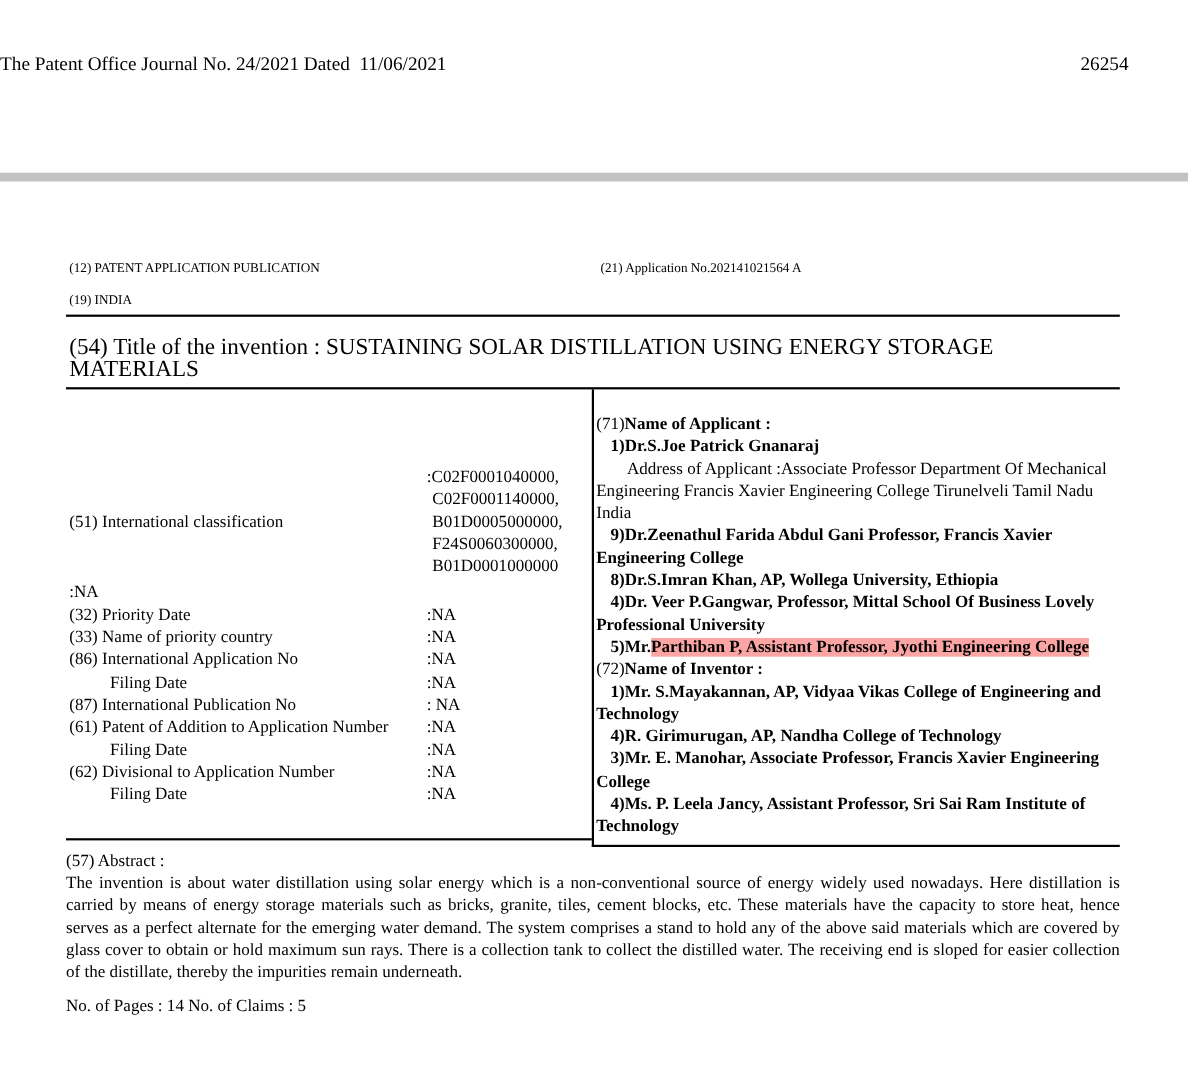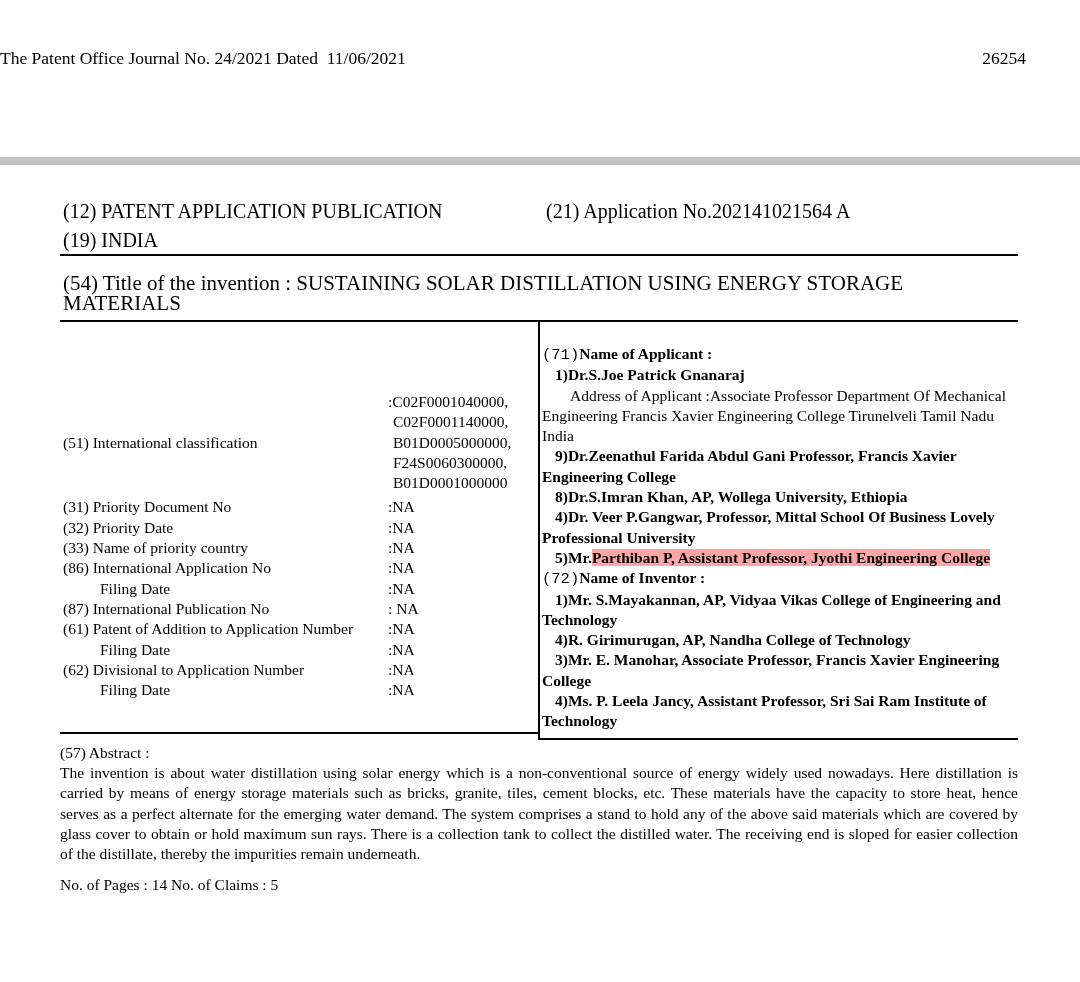--- a/index.html
+++ b/index.html
@@ -10,21 +10,21 @@
     overflow: hidden;
   }
   .header { position: relative; padding-top: 48px; text-align: left; font-size: 17.5px; line-height: 21px; }
   .header .journal { white-space: pre; }
   .header .pagenum { position: absolute; right: 54px; top: 48px; }
 
   .graybar { margin-top: 88px; height: 8px; background: #c2c2c2; width: 1080px; }
 
   .content { margin-left: 60px; width: 958px; }
 
-  .biblio { margin-top: 32px; font-size: 20px; }
+  .biblio { margin-top: 64px; font-size: 12px; }
   .biblio-row { display: grid; grid-template-columns: 483px 1fr; line-height: 28.5px; }
   .biblio-row .cell { padding-left: 3px; }
 
   .title-row {
     border-top: 2px solid #000; border-bottom: 2px solid #000;
     padding: 17px 0 7px 3px; font-size: 21px; line-height: 20px;
   }
 
   .main { position: relative; display: flex; }
   .main .vline { position: absolute; left: 478px; top: 0; bottom: 0; width: 2px; background: #000; }
@@ -37,21 +37,21 @@
   .class-row .f-label { display: flex; align-items: center; }
   .class-values .code-line { padding-left: 5px; }
   .class-values .code-line.first { padding-left: 0; }
   .fields { margin-top: 4px; }
   .field-row { display: flex; }
   .field-row.indent .f-label { padding-left: 37px; }
 
   .right-cell { flex: 1; font-size: 15.5px; font-weight: bold; line-height: 20.3px; padding: 22px 8px 8px 4px; }
   .right-cell p { margin: 0; text-indent: 13px; }
   .right-cell p.heading-line { text-indent: 0; }
-  .right-cell .code { font-weight: normal; font-family: Liberation Mono, monospace; }
+  .right-cell .code { font-weight: normal; }
   .right-cell p.address { font-weight: normal; text-indent: 28px; }
   .hl { background: #fca5a5; }
 
   .abstract { font-size: 15.5px; line-height: 20.3px; padding-top: 3px; }
   .abstract-text { text-align: justify; margin: 0; }
   .footer-line { margin-top: 12px; font-size: 15.5px; }
 </style>
 </head>
 <body>
 
@@ -88,21 +88,20 @@
         <div class="class-values">
           <div class="code-line first">:C02F0001040000,</div>
           <div class="code-line">C02F0001140000,</div>
           <div class="code-line">B01D0005000000,</div>
           <div class="code-line">F24S0060300000,</div>
           <div class="code-line">B01D0001000000</div>
         </div>
       </div>
       <div class="fields">
         <div class="field-row">
-          <div class="f-label">(31) Priority Document No</div>
           <div class="f-value">:NA</div>
         </div>
         <div class="field-row">
           <div class="f-label">(32) Priority Date</div>
           <div class="f-value">:NA</div>
         </div>
         <div class="field-row">
           <div class="f-label">(33) Name of priority country</div>
           <div class="f-value">:NA</div>
         </div>

